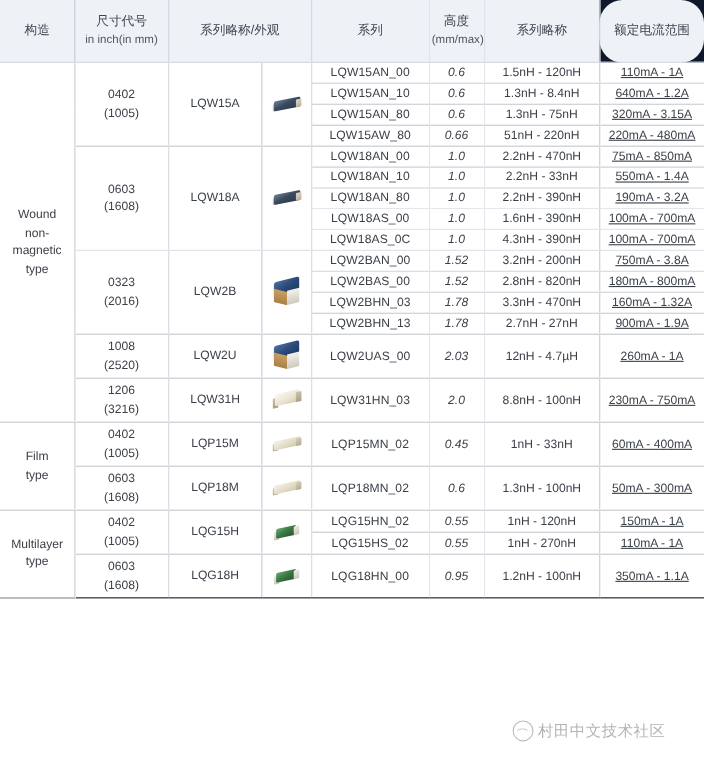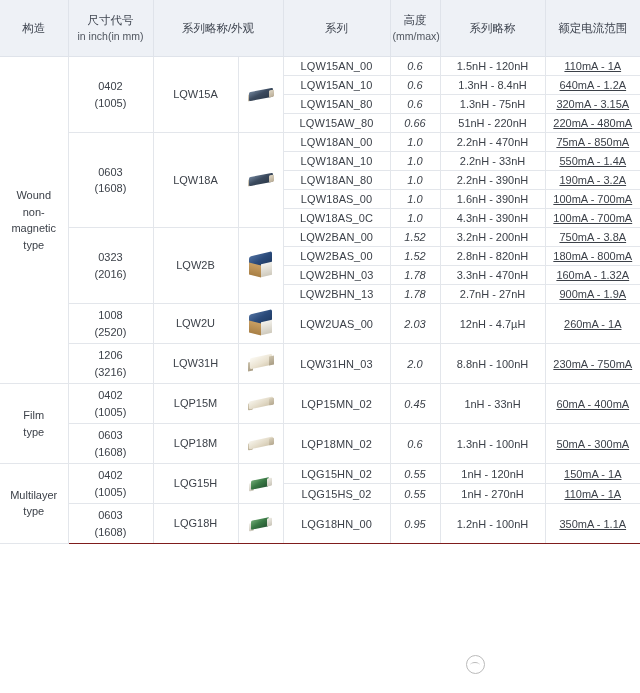--- a/index.html
+++ b/index.html
@@ -11,21 +11,21 @@
     font-family: "Liberation Sans", "DejaVu Sans", sans-serif;
     width: 640px;
     height: 693px;
     overflow: hidden;
     position: relative;
   }
   #spec-table {
     width: 640px;
     border-collapse: collapse;
     table-layout: fixed;
-    background: #7f1d1d;
+    background: #0f172a;
   }
   #spec-table col.c-struct   { width: 68px; }
   #spec-table col.c-size     { width: 85px; }
   #spec-table col.c-series   { width: 85px; }
   #spec-table col.c-appear   { width: 45px; }
   #spec-table col.c-part     { width: 107px; }
   #spec-table col.c-height   { width: 50px; }
   #spec-table col.c-induct   { width: 105px; }
   #spec-table col.c-current  { width: 95px; }
 
@@ -35,21 +35,21 @@
     font-weight: normal;
     font-size: 11.5px;
     line-height: 1.45;
     text-align: center;
     vertical-align: middle;
     padding: 6px 2px;
     height: 44px;
     border-right: 1px solid #dfe3ea;
     border-bottom: 1px solid #dfe3ea;
   }
-  #spec-table th:last-child { border-right: none; }
+  #spec-table th:last-child { border-right: none; border-radius: 21px; }
   #spec-table th .sub {
     display: block;
     font-size: 10.5px;
     color: #50565f;
   }
 
   #spec-table td {
     border-right: 1px solid #e3e6eb;
     border-bottom: 1px solid #e3e6eb;
     text-align: center;
@@ -443,13 +443,14 @@
         <td class="cell-part">LQG18HN_00</td>
         <td class="cell-height">0.95</td>
         <td class="cell-induct">1.2nH - 100nH</td>
         <td class="cell-current">350mA - 1.1A</td>
       </tr>
     </tbody>
 </table>
 
 <div id="watermark">
   <span class="wm-logo"></span>
+  <span class="wm-text">村田中文技术社区</span>
 </div>
 
 </body></html>

